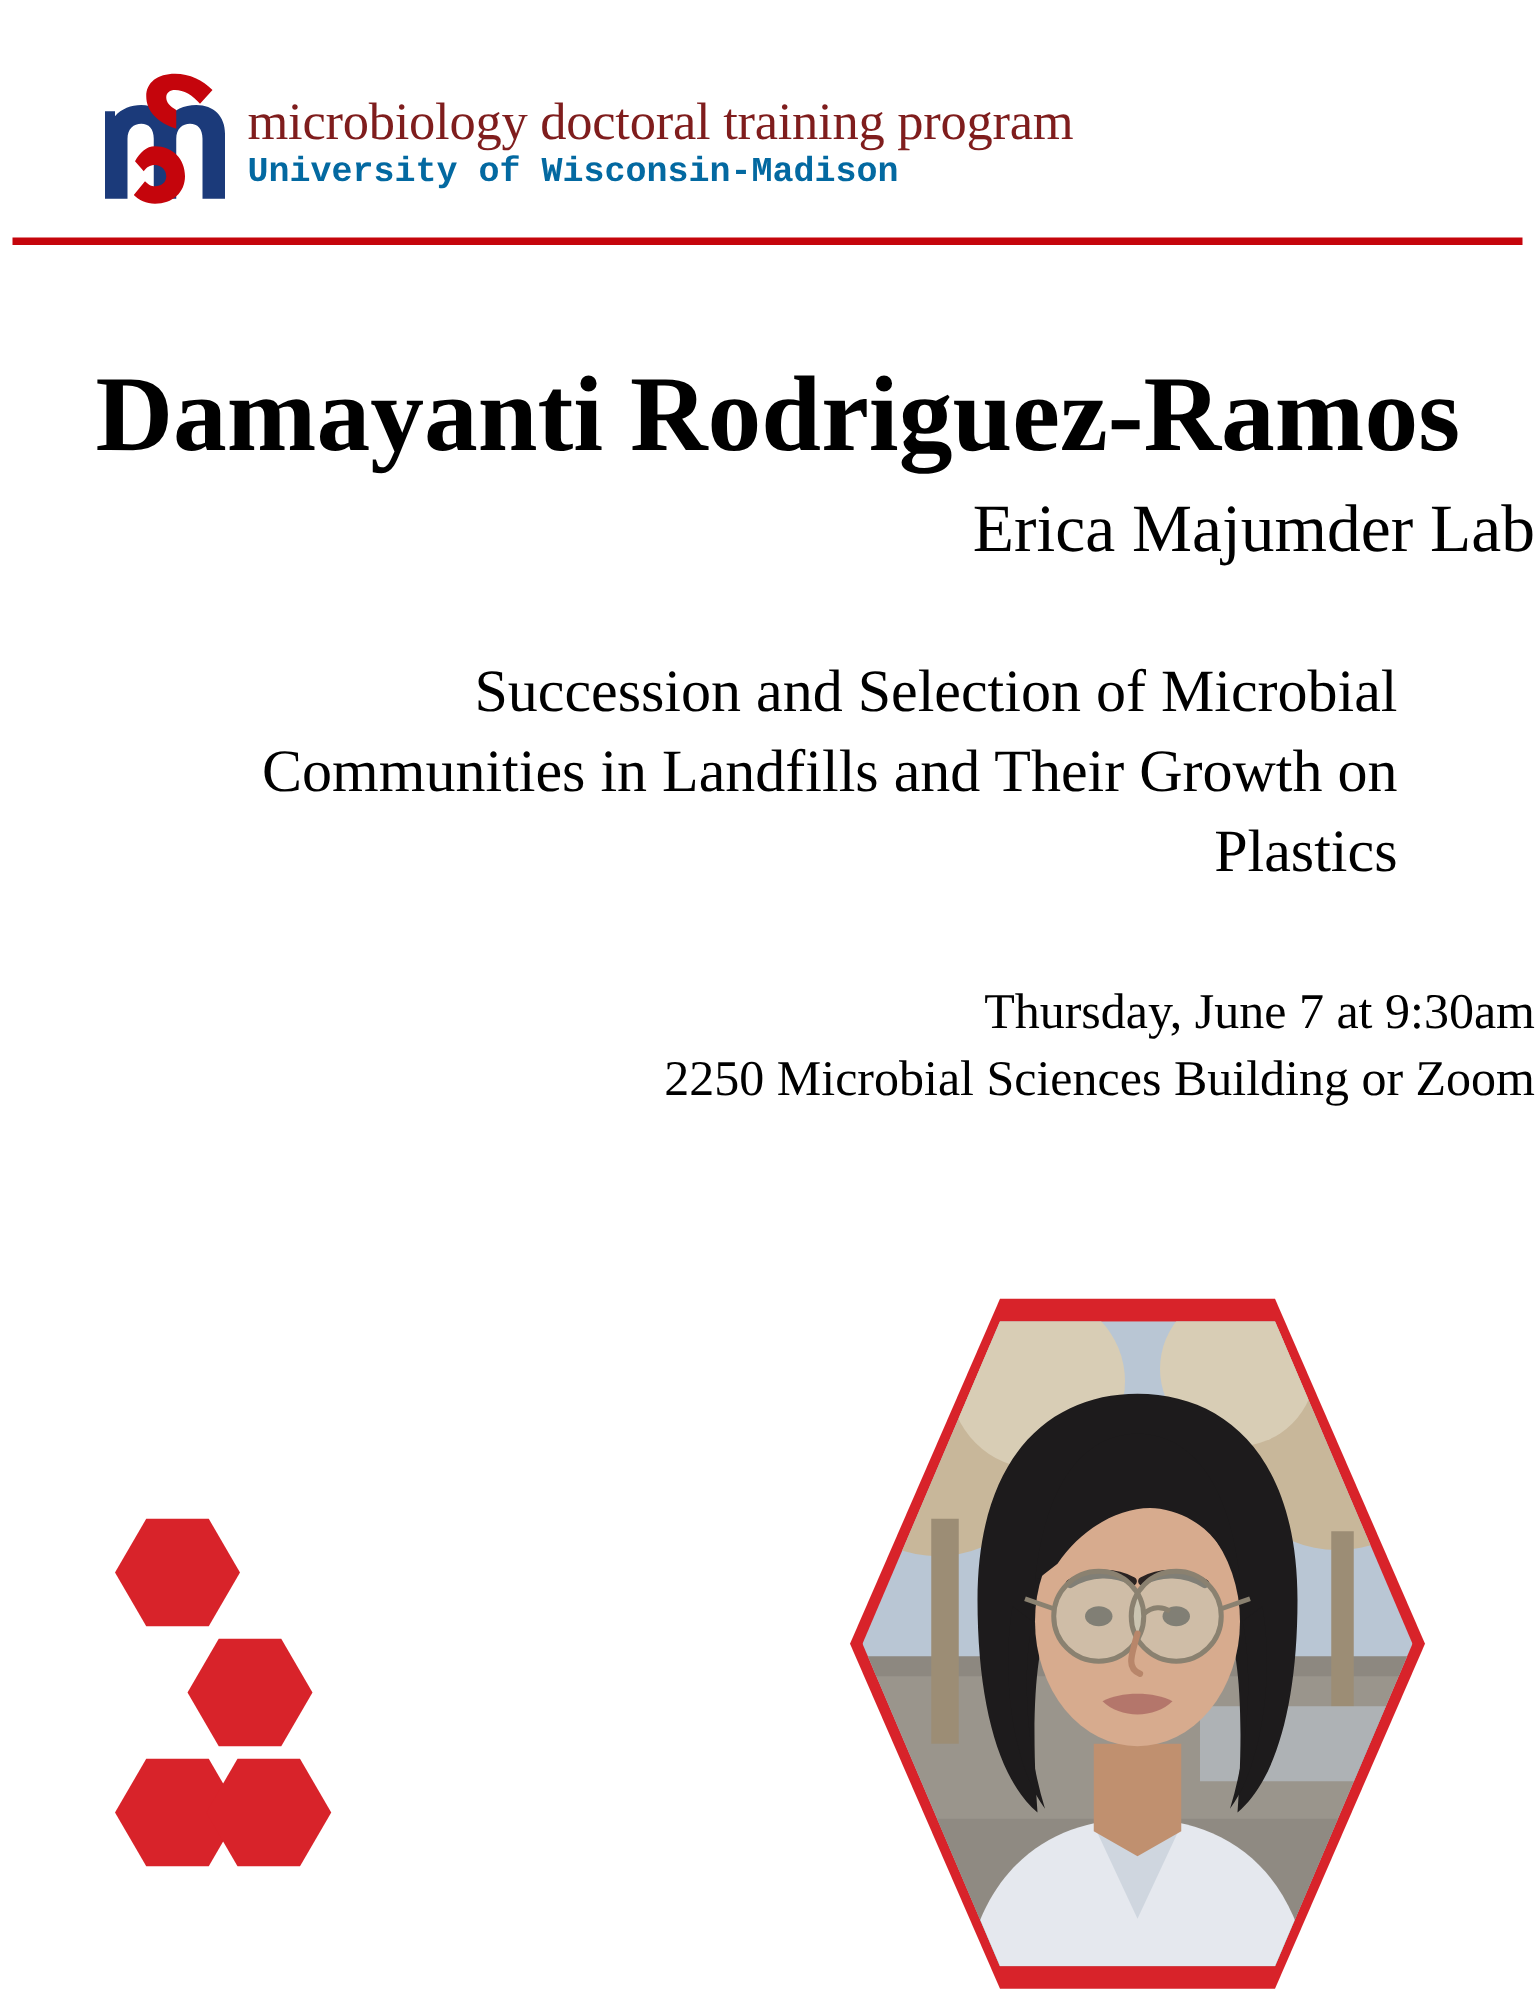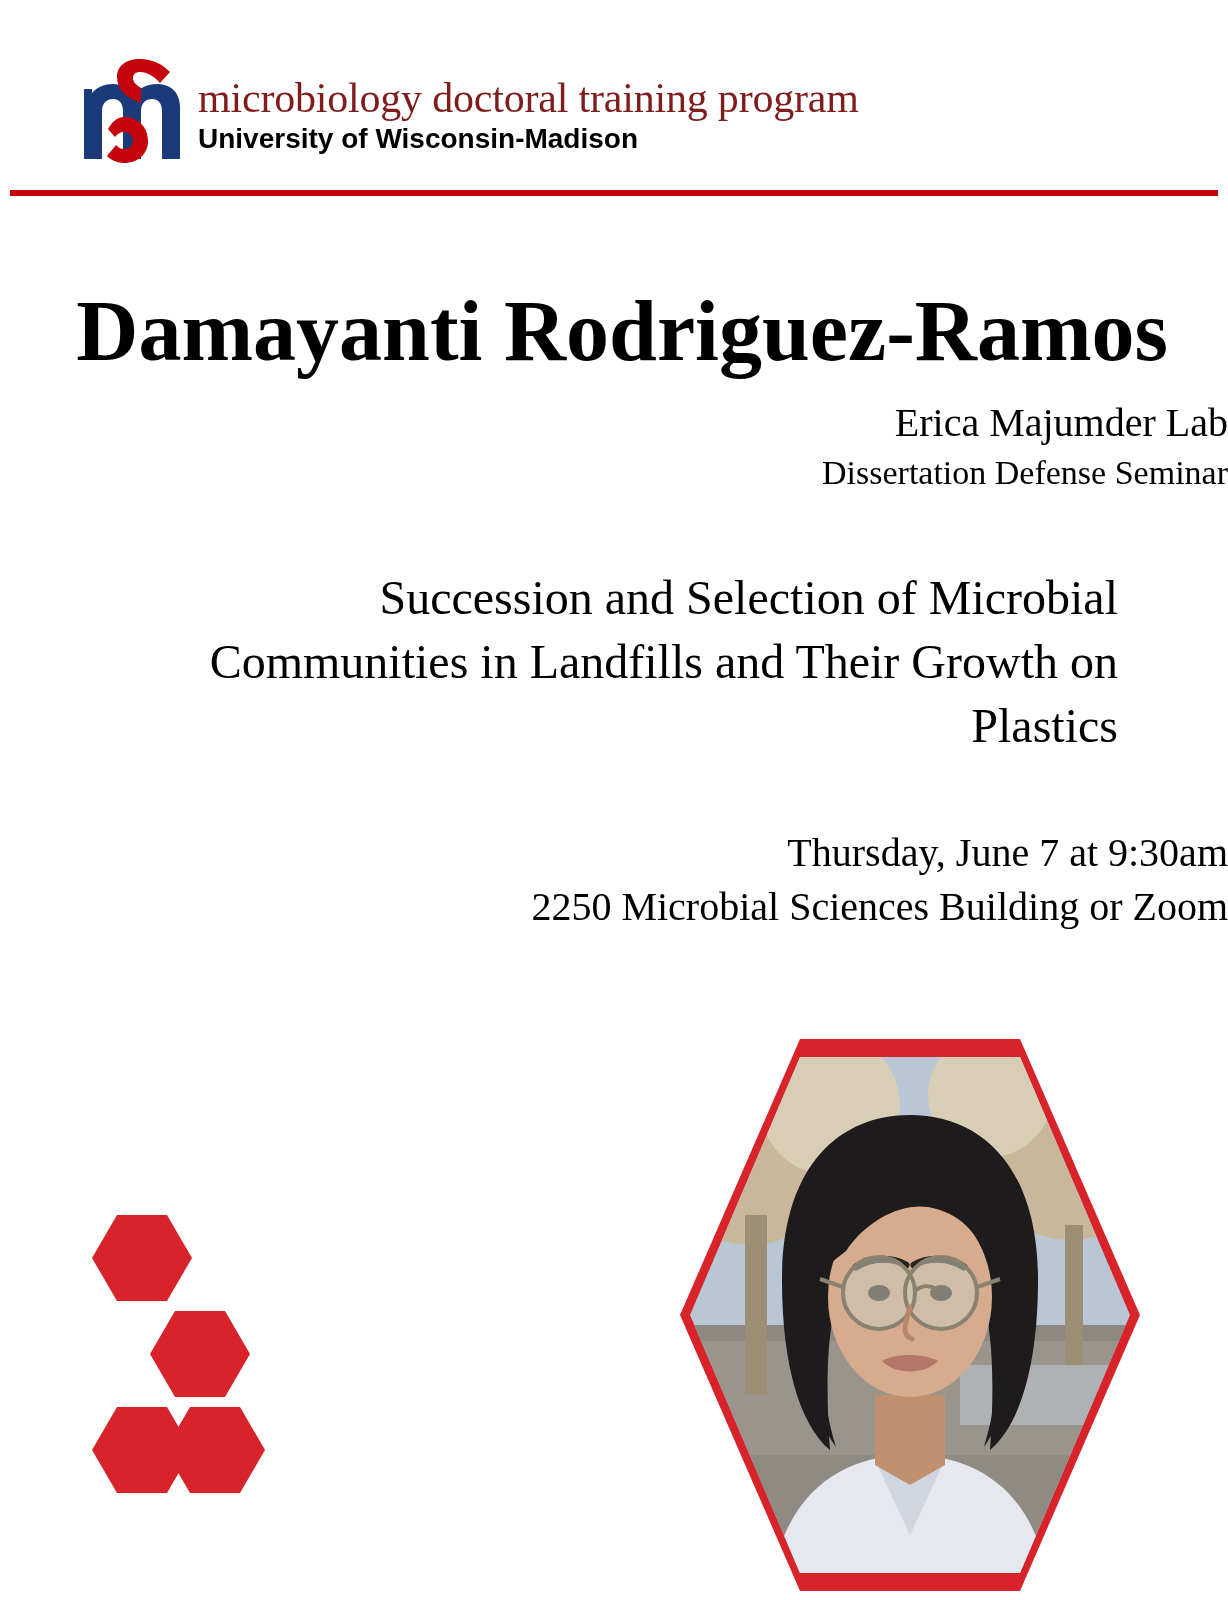--- a/index.html
+++ b/index.html
@@ -46,25 +46,25 @@
   .logo-title {
     font-family: "Liberation Serif", serif;
     font-weight: normal;
     font-size: 42px;
     line-height: 46px;
     color: #7f1d1d;
     letter-spacing: -0.2px;
     white-space: nowrap;
   }
   .logo-sub {
-    font-family: Liberation Sans, sans-serif;
+    font-family: Liberation Mono, monospace;
     font-weight: bold;
     font-size: 28px;
     line-height: 32px;
-    color: #000000;
+    color: #0369a1;
     white-space: nowrap;
     margin-top: 2px;
   }
   .header-rule {
     position: absolute;
     left: 10px;
     top: 190px;
     width: 1208px;
     height: 6px;
     background: #c5050c;
@@ -81,21 +81,21 @@
   .speaker-name {
     font-family: "Liberation Serif", serif;
     font-weight: bold;
     font-size: 86px;
     line-height: 118px;
     margin-top: 72px;
     padding: 0 60px;
   }
   .lab-name {
     font-family: "Liberation Serif", serif;
-    font-size: 40px;
+    font-size: 54px;
     line-height: 54px;
     margin-top: 6px;
   }
   .seminar-type {
     font-family: "Liberation Serif", serif;
     font-size: 34px;
     line-height: 42px;
     margin-top: 2px;
   }
   .talk-title {
@@ -167,21 +167,20 @@
       <div class="logo-sub">University of Wisconsin-Madison</div>
     </div>
   </div>
 
   <div class="header-rule"></div>
 </div>
 
 <div class="content">
   <div class="speaker-name">Damayanti Rodriguez-Ramos</div>
   <div class="lab-name">Erica Majumder Lab</div>
-  <div class="seminar-type">Dissertation Defense Seminar</div>
   <div class="talk-title">Succession and Selection of Microbial Communities in Landfills and Their Growth on Plastics</div>
   <div class="event-details">Thursday, June 7 at 9:30am</div>
   <div class="event-details" style="margin-top:0;">2250 Microbial Sciences Building or Zoom</div>
 </div>
 
 <div class="hex-cluster">
   <svg width="240" height="340" viewBox="0 0 240 340" xmlns="http://www.w3.org/2000/svg">
     <g fill="#d8232a">
 
       <polygon points="55,10 105,10 130,53 105,96 55,96 30,53"></polygon>

